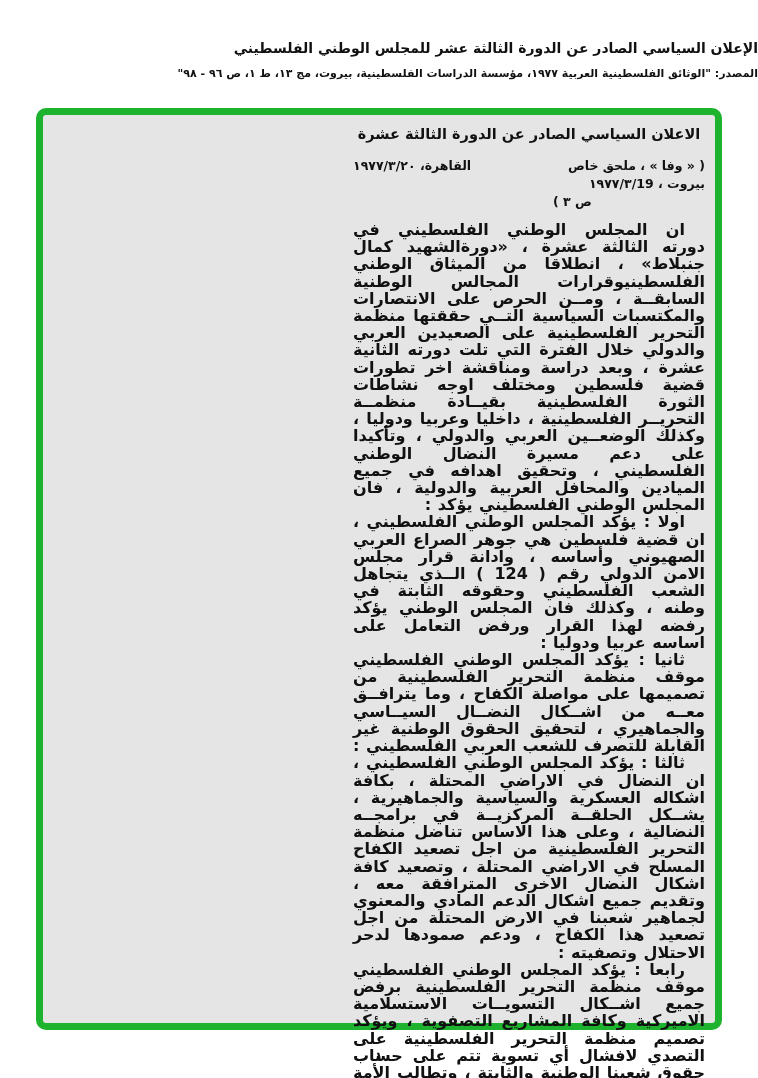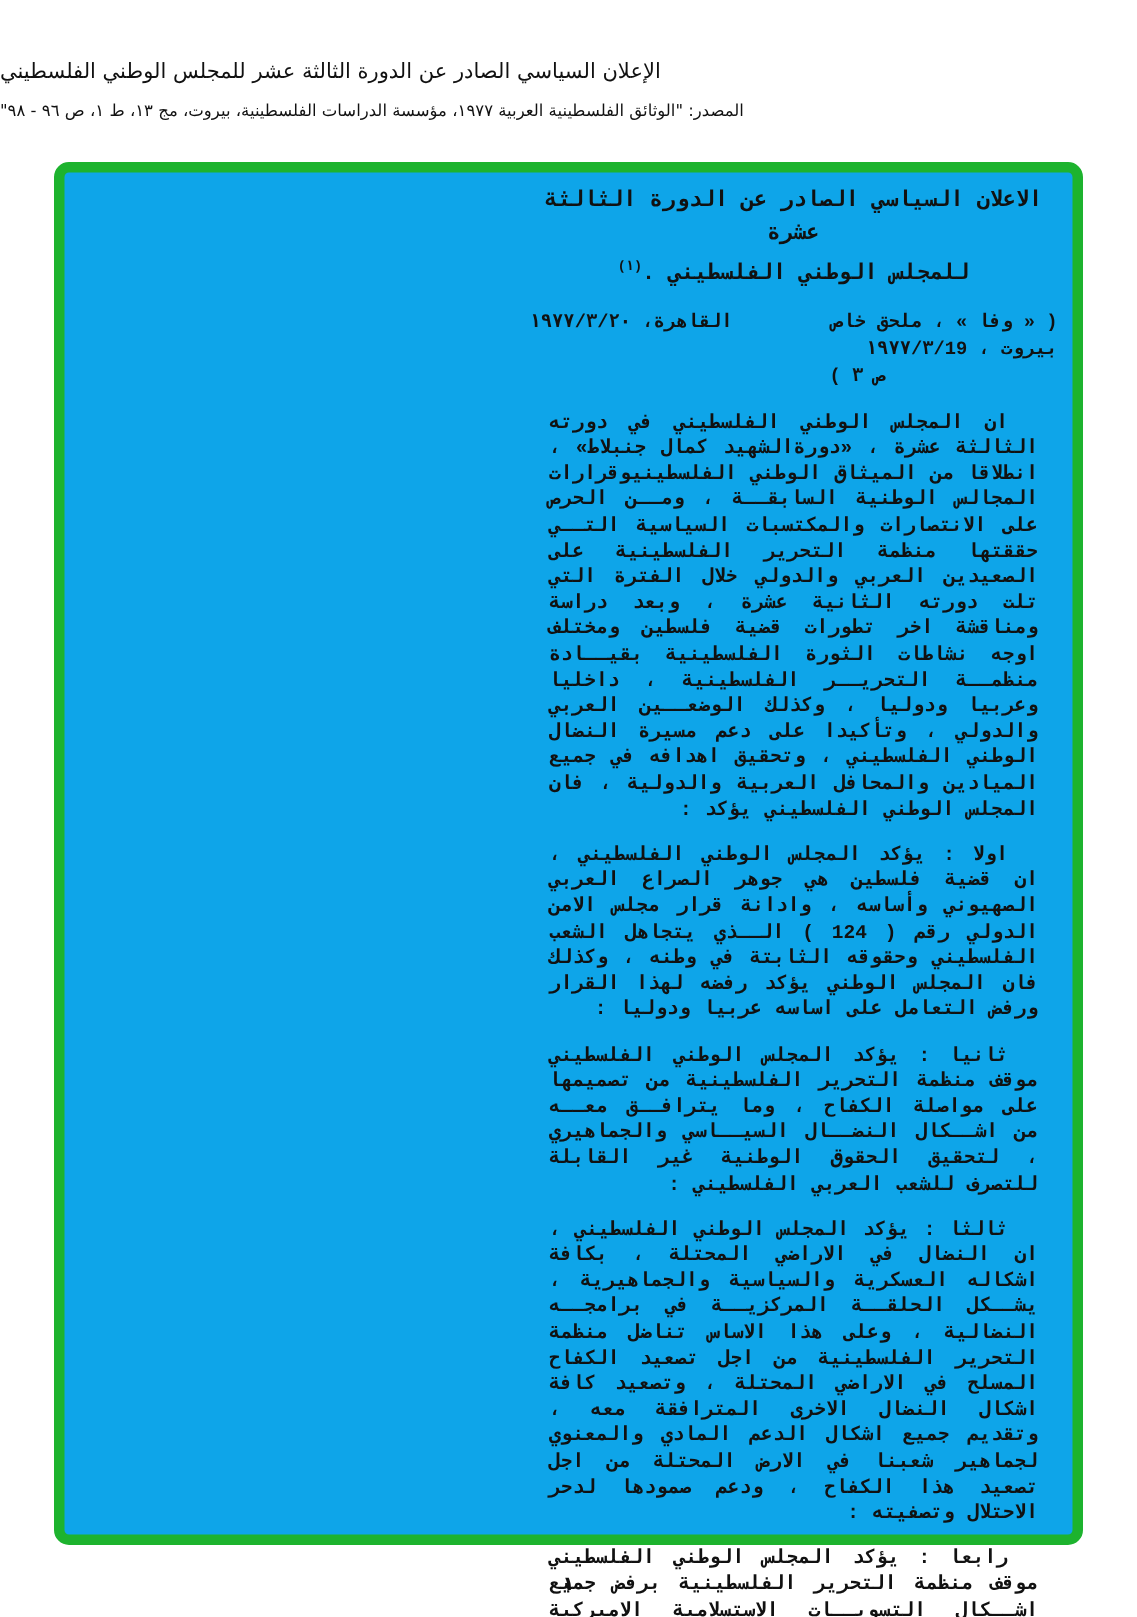--- a/index.html
+++ b/index.html
@@ -1,41 +1,41 @@
 <!DOCTYPE html>
 <html lang="ar"><head>
 <meta charset="utf-8">
 <style>
   html,body{margin:0;padding:0;}
   body{
     width:758px;height:1078px;position:relative;background:#ffffff;
     font-family:"DejaVu Sans",sans-serif;color:#111;overflow:hidden;
     -webkit-font-smoothing:antialiased;
   }
-  .hdr{position:absolute;left:0;right:11px;text-align:left;direction:rtl;font-weight:normal;}
+  .hdr{position:absolute;left:0;right:0;text-align:right;direction:rtl;font-weight:bold;}
   .hdr-title{top:40px;font-size:14px;letter-spacing:0;}
   .hdr-source{top:67px;font-size:11px;}
   .frame{
     position:absolute;left:36px;top:108px;width:672px;height:908px;
-    border:7px solid #1db32e;border-radius:10px;background:#0ea5e9;font-family:Liberation Mono, monospace;
+    border:7px solid #1db32e;border-radius:10px;background:#e5e5e5;
   }
   .content{
     position:absolute;top:8px;right:10px;width:352px;direction:rtl;
     font-weight:bold;
   }
   .doc-title{text-align:center;font-size:14.5px;line-height:22px;margin-bottom:12px;}
   .doc-title sup{font-size:9px;font-weight:bold;}
   .cite-row{display:flex;justify-content:space-between;align-items:flex-start;
     font-size:12.5px;line-height:18px;margin-bottom:10px;}
   .wafa{width:152px;}
   .wafa .l2{padding-left:6px;}
   .wafa .l3{text-align:left;}
   .cairo{padding-top:0;}
   .paras p{
-    margin:13px;font-size:13px;line-height:17.2px;text-align:justify;
+    margin:0;font-size:16px;line-height:17.2px;text-align:justify;
     text-indent:20px;word-spacing:1px;
   }
   .footnote{margin-top:24px;width:242px;font-size:11.5px;line-height:16.5px;}
   .fn-rule{width:158px;border-top:3px solid #111;margin-bottom:8px;}
   .fn-l2{padding-right:16px;}
   .page-num{
     position:absolute;left:0;right:0;bottom:14px;text-align:center;
     font-size:13px;font-weight:bold;direction:rtl;
   }
 </style>
@@ -43,21 +43,20 @@
 <body>
 
 <div class="hdr hdr-title">الإعلان السياسي الصادر عن الدورة الثالثة عشر للمجلس الوطني الفلسطيني</div>
 <div class="hdr hdr-source">المصدر:  "الوثائق الفلسطينية العربية ١٩٧٧، مؤسسة الدراسات الفلسطينية، بيروت، مج ١٣، ط ١، ص ٩٦ - ٩٨"</div>
 
 <div class="frame" style="border-color: rgb(29, 179, 46);">
   <div class="content">
 
     <div class="doc-title">
       <div>الاعلان السياسي الصادر عن الدورة الثالثة عشرة</div>
-      <div><span>للمجلس الوطني الفلسطيني .</span><sup>(١)</sup></div>
     </div>
 
     <div class="cite-row">
       <div class="wafa">
         <div class="l1">( « وفا » ، ملحق خاص</div>
         <div class="l2">بيروت ، ١٩٧٧/٣/19</div>
         <div class="l3">ص ٣ )</div>
       </div>
       <div class="cairo">القاهرة، ١٩٧٧/٣/٢٠</div>
     </div>

